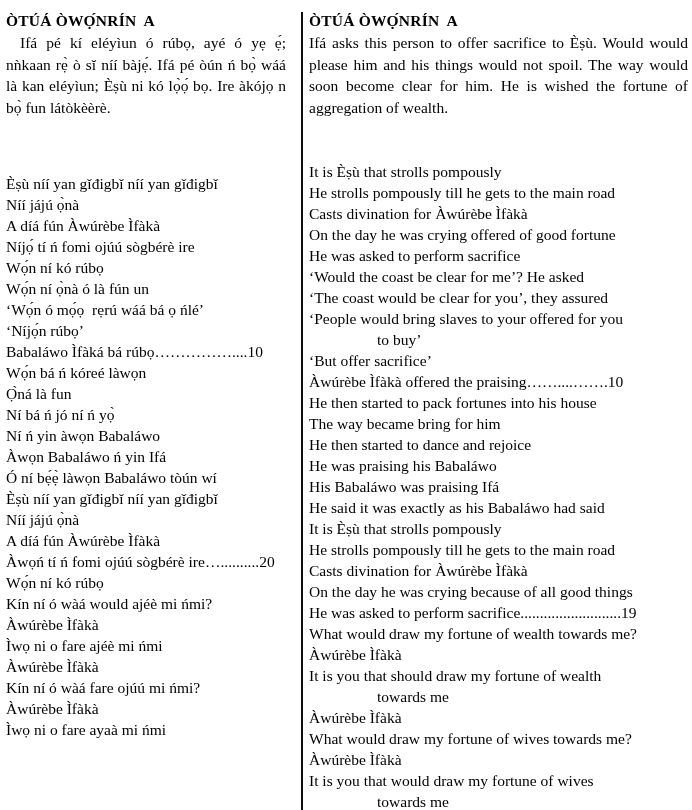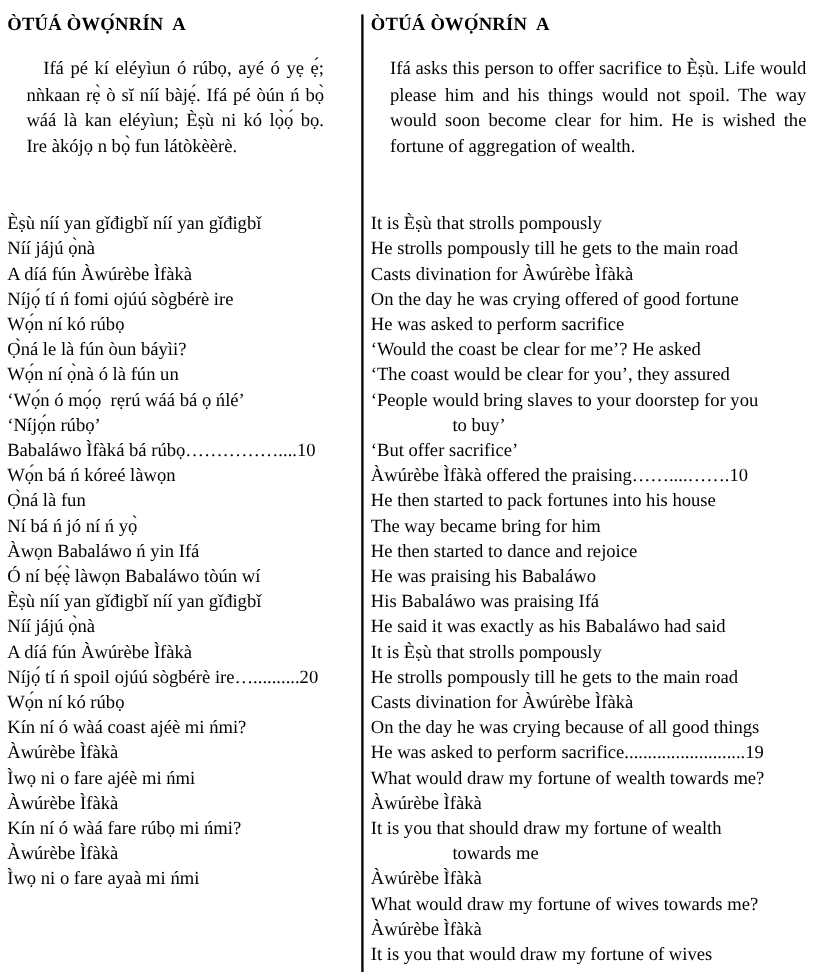--- a/index.html
+++ b/index.html
@@ -59,37 +59,37 @@
     letter-spacing: 0.2px;
     margin: 0 0 1px 0;
     white-space: pre;
   }
 
   .intro {
     font-size: 15.5px;
     line-height: 21.5px;
     text-align: justify;
     text-align-last: left;
-    margin: 16px;
+    margin: 0;
     text-indent: 14px;
     hyphens: none;
   }
 
   #col-english .intro {
     text-indent: 0;
   }
 
   .verse {
     margin: 0;
     padding: 0;
     list-style: none;
   }
 
   
-  #col-yoruba .verse { margin-top: 43px; }
+  #col-yoruba .verse { margin-top: 55px; }
   #col-english .verse { margin-top: 43px; }
 
   .verse-line {
     font-size: 15.5px;
     line-height: 21px;
     white-space: pre-wrap;
     margin: 0;
   }
 
   .verse-line.indented {
@@ -105,57 +105,57 @@
 
   <div class="column" id="col-yoruba">
     <div class="heading">ÒTÚÁ ÒWỌ́NRÍN  A</div>
     <p class="intro">Ifá pé kí eléyìun ó rúbọ, ayé ó yẹ ẹ́; nǹkaan rẹ̀ ò sĭ níí bàjẹ́. Ifá pé òún ń bọ̀ wáá là kan eléyìun; Èṣù ni kó lọ̀ọ́ bọ. Ire àkójọ n bọ̀ fun látòkèèrè.</p>
     <div class="verse" id="yoruba-verse">
         <div class="verse-line">Èṣù níí yan gǐđigbǐ níí yan gǐđigbǐ</div>
         <div class="verse-line">Níí jájú ọ̀nà</div>
         <div class="verse-line">A díá fún Àwúrèbe Ìfàkà</div>
         <div class="verse-line">Níjọ́ tí ń fomi ojúú sògbérè ire</div>
         <div class="verse-line">Wọ́n ní kó rúbọ</div>
-        <div class="verse-line">Ọ̀ná le là fún òun báyìi?</div>
         <div class="verse-line">Wọ́n ní ọ̀nà ó là fún un</div>
         <div class="verse-line">‘Wọ́n ó mọ́ọ  rẹrú wáá bá ọ ńlé’</div>
         <div class="verse-line">‘Níjọ́n rúbọ’</div>
         <div class="verse-line">Babaláwo Ìfàká bá rúbọ……………....10</div>
         <div class="verse-line">Wọ́n bá ń kóreé làwọn</div>
         <div class="verse-line">Ọ̀ná là fun</div>
         <div class="verse-line">Ní bá ń jó ní ń yọ̀</div>
+        <div class="verse-line">Ní ń yin àwọn Babaláwo</div>
         <div class="verse-line">Àwọn Babaláwo ń yin Ifá</div>
         <div class="verse-line">Ó ní bẹ́ẹ̀ làwọn Babaláwo tòún wí</div>
         <div class="verse-line">Èṣù níí yan gǐđigbǐ níí yan gǐđigbǐ</div>
         <div class="verse-line">Níí jájú ọ̀nà</div>
         <div class="verse-line">A díá fún Àwúrèbe Ìfàkà</div>
-        <div class="verse-line">Níjọ́ tí ń spoil ojúú sògbérè ire…..........20</div>
+        <div class="verse-line">Àwọń tí ń fomi ojúú sògbérè ire…..........20</div>
         <div class="verse-line">Wọ́n ní kó rúbọ</div>
-        <div class="verse-line">Kín ní ó wàá coast ajéè mi ńmi?</div>
+        <div class="verse-line">Kín ní ó wàá would ajéè mi ńmi?</div>
         <div class="verse-line">Àwúrèbe Ìfàkà</div>
         <div class="verse-line">Ìwọ ni o fare ajéè mi ńmi</div>
         <div class="verse-line">Àwúrèbe Ìfàkà</div>
-        <div class="verse-line">Kín ní ó wàá fare rúbọ mi ńmi?</div>
+        <div class="verse-line">Kín ní ó wàá fare ojúú mi ńmi?</div>
         <div class="verse-line">Àwúrèbe Ìfàkà</div>
         <div class="verse-line">Ìwọ ni o fare ayaà mi ńmi</div>
       </div>
   </div>
 
   <div class="column" id="col-english">
     <div class="heading">ÒTÚÁ ÒWỌ́NRÍN  A</div>
-    <p class="intro">Ifá asks this person to offer sacrifice to Èṣù. Life would please him and his things would not spoil. The way would soon become clear for him. He is wished the fortune of aggregation of wealth.</p>
+    <p class="intro">Ifá asks this person to offer sacrifice to Èṣù. Would would please him and his things would not spoil. The way would soon become clear for him. He is wished the fortune of aggregation of wealth.</p>
     <div class="verse" id="english-verse">
         <div class="verse-line">It is Èṣù that strolls pompously</div>
         <div class="verse-line">He strolls pompously till he gets to the main road</div>
         <div class="verse-line">Casts divination for Àwúrèbe Ìfàkà</div>
         <div class="verse-line">On the day he was crying offered of good fortune</div>
         <div class="verse-line">He was asked to perform sacrifice</div>
         <div class="verse-line">‘Would the coast be clear for me’? He asked</div>
         <div class="verse-line">‘The coast would be clear for you’, they assured</div>
-        <div class="verse-line">‘People would bring slaves to your doorstep for you</div>
+        <div class="verse-line">‘People would bring slaves to your offered for you</div>
         <div class="verse-line indented">to buy’</div>
         <div class="verse-line">‘But offer sacrifice’</div>
         <div class="verse-line">Àwúrèbe Ìfàkà offered the praising……....…….10</div>
         <div class="verse-line">He then started to pack fortunes into his house</div>
         <div class="verse-line">The way became bring for him</div>
         <div class="verse-line">He then started to dance and rejoice</div>
         <div class="verse-line">He was praising his Babaláwo</div>
         <div class="verse-line">His Babaláwo was praising Ifá</div>
         <div class="verse-line">He said it was exactly as his Babaláwo had said</div>
         <div class="verse-line">It is Èṣù that strolls pompously</div>

